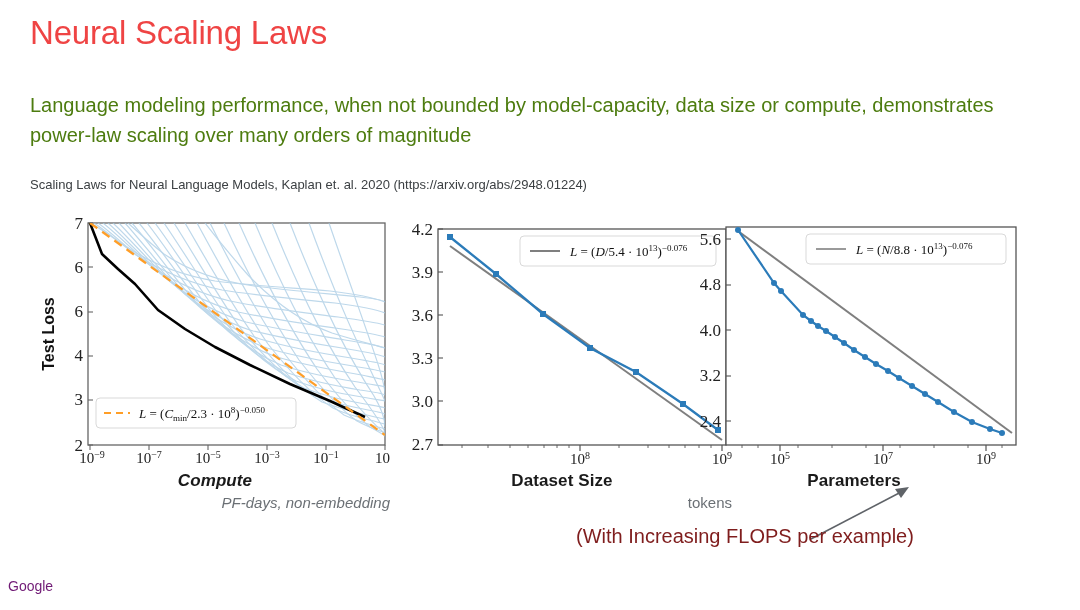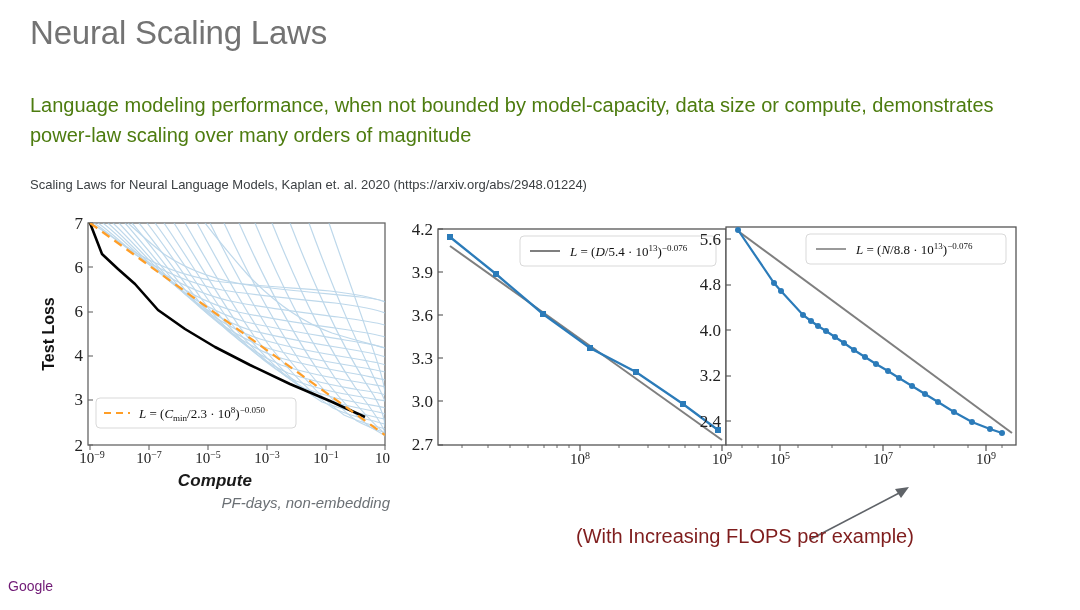--- a/index.html
+++ b/index.html
@@ -15,21 +15,21 @@
     width: 1080px; height: 610px;
     background: #ffffff;
   }
 
   
   #title {
     position: absolute;
     left: 30px; top: 14px;
     font-size: 33px;
     font-weight: 400;
-    color: #737373;
+    color: #ef4444;
     letter-spacing: -0.2px;
     white-space: nowrap;
   }
   #subtitle {
     position: absolute;
     left: 30px; top: 90px;
     width: 1020px;
     font-size: 20px;
     line-height: 30px;
     font-weight: 400;
@@ -284,20 +284,24 @@
         <g stroke="#555" stroke-width="1.2">
           <line x1="188" y1="240" x2="188" y2="246"></line>
           <line x1="330" y1="240" x2="330" y2="246"></line>
         </g>
         <g font-family="Liberation Serif, serif" font-size="15" fill="#222" text-anchor="middle">
           <text x="188" y="259">10<tspan font-size="10" dy="-5">8</tspan></text>
           <text x="330" y="259">10<tspan font-size="10" dy="-5">9</tspan></text>
         </g>
       </svg>
 
+      <div class="axis-caption">
+        <span class="main">Dataset Size</span>
+        <span class="sub">tokens</span>
+      </div>
     </div>
 
     <div class="panel" id="panel-params">
       <svg class="plot-svg" width="348" height="262" viewBox="0 0 348 262">
         <defs>
           <clipPath id="clip3">
               <rect x="46" y="22" width="290" height="218"></rect>
             </clipPath>
         </defs>
 
@@ -374,20 +378,21 @@
           <line x1="306" y1="240" x2="306" y2="246"></line>
         </g>
         <g font-family="Liberation Serif, serif" font-size="15" fill="#222" text-anchor="middle">
           <text x="100" y="259">10<tspan font-size="10" dy="-5">5</tspan></text>
           <text x="203" y="259">10<tspan font-size="10" dy="-5">7</tspan></text>
           <text x="306" y="259">10<tspan font-size="10" dy="-5">9</tspan></text>
         </g>
       </svg>
 
       <div class="axis-caption">
+        <span class="main">Parameters</span>
       </div>
     </div>
   </div>
 
   <svg id="annotation-arrow" viewBox="0 0 110 60">
     <line x1="6" y1="56" x2="98" y2="8" stroke="#5f6368" stroke-width="1.6"></line>
     <polygon points="104,4 90,6 96,15" fill="#5f6368"></polygon>
   </svg>
 
   <div id="annotation">(With Increasing FLOPS per example)</div>

